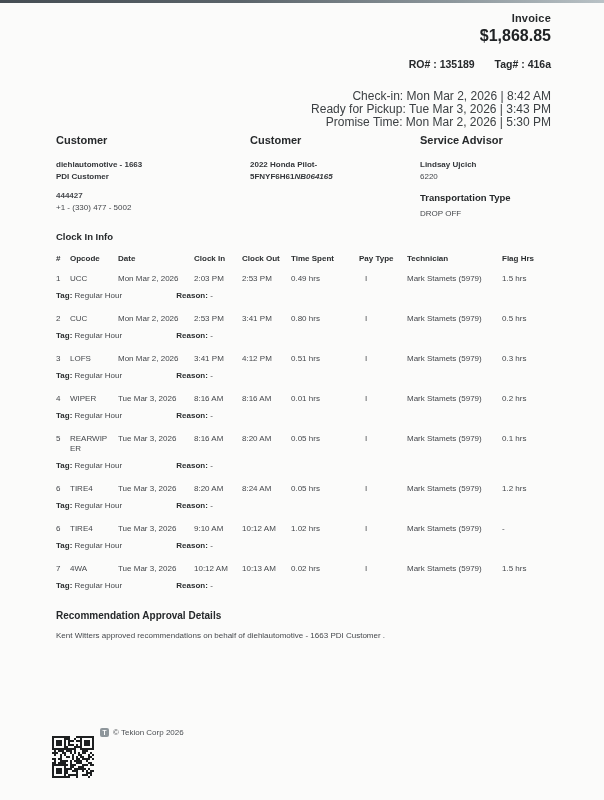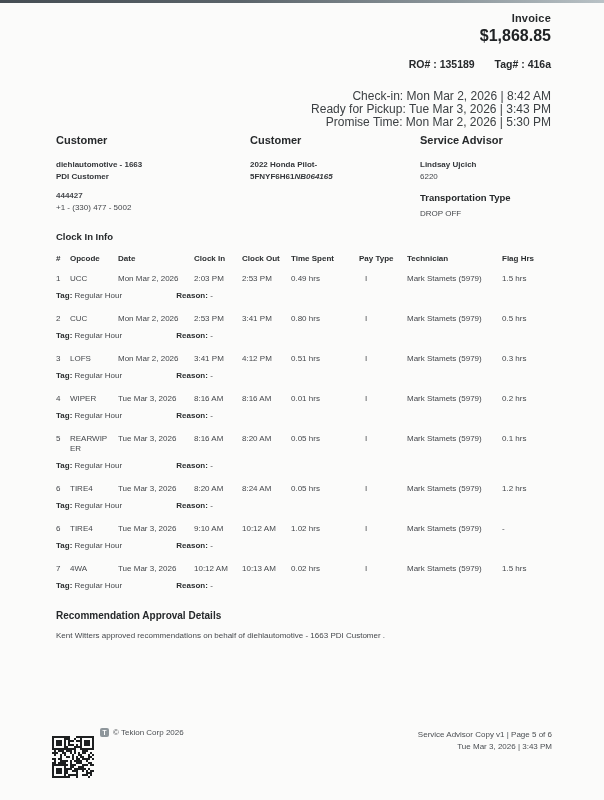--- a/index.html
+++ b/index.html
@@ -300,17 +300,13 @@
     <div class="rec-text">Kent Witters approved recommendations on behalf of diehlautomotive - 1663 PDI Customer .</div>
   </div>
 
   <div class="qr"><svg width="42" height="42" viewBox="0 0 21 21">
         <path d="M0 0h1v1h-1zM1 0h1v1h-1zM2 0h1v1h-1zM3 0h1v1h-1zM4 0h1v1h-1zM5 0h1v1h-1zM6 0h1v1h-1zM7 0h1v1h-1zM8 0h1v1h-1zM12 0h1v1h-1zM13 0h1v1h-1zM14 0h1v1h-1zM15 0h1v1h-1zM16 0h1v1h-1zM17 0h1v1h-1zM18 0h1v1h-1zM19 0h1v1h-1zM20 0h1v1h-1zM0 1h1v1h-1zM6 1h1v1h-1zM7 1h1v1h-1zM8 1h1v1h-1zM11 1h1v1h-1zM14 1h1v1h-1zM20 1h1v1h-1zM0 2h1v1h-1zM2 2h1v1h-1zM3 2h1v1h-1zM4 2h1v1h-1zM6 2h1v1h-1zM8 2h1v1h-1zM9 2h1v1h-1zM10 2h1v1h-1zM12 2h1v1h-1zM13 2h1v1h-1zM14 2h1v1h-1zM16 2h1v1h-1zM17 2h1v1h-1zM18 2h1v1h-1zM20 2h1v1h-1zM0 3h1v1h-1zM2 3h1v1h-1zM3 3h1v1h-1zM4 3h1v1h-1zM6 3h1v1h-1zM8 3h1v1h-1zM14 3h1v1h-1zM16 3h1v1h-1zM17 3h1v1h-1zM18 3h1v1h-1zM20 3h1v1h-1zM0 4h1v1h-1zM2 4h1v1h-1zM3 4h1v1h-1zM4 4h1v1h-1zM6 4h1v1h-1zM8 4h1v1h-1zM9 4h1v1h-1zM10 4h1v1h-1zM12 4h1v1h-1zM14 4h1v1h-1zM16 4h1v1h-1zM17 4h1v1h-1zM18 4h1v1h-1zM20 4h1v1h-1zM0 5h1v1h-1zM6 5h1v1h-1zM7 5h1v1h-1zM11 5h1v1h-1zM12 5h1v1h-1zM13 5h1v1h-1zM14 5h1v1h-1zM20 5h1v1h-1zM0 6h1v1h-1zM1 6h1v1h-1zM2 6h1v1h-1zM3 6h1v1h-1zM4 6h1v1h-1zM5 6h1v1h-1zM6 6h1v1h-1zM7 6h1v1h-1zM8 6h1v1h-1zM9 6h1v1h-1zM10 6h1v1h-1zM11 6h1v1h-1zM14 6h1v1h-1zM15 6h1v1h-1zM16 6h1v1h-1zM17 6h1v1h-1zM18 6h1v1h-1zM19 6h1v1h-1zM20 6h1v1h-1zM1 7h1v1h-1zM3 7h1v1h-1zM4 7h1v1h-1zM5 7h1v1h-1zM7 7h1v1h-1zM8 7h1v1h-1zM9 7h1v1h-1zM11 7h1v1h-1zM15 7h1v1h-1zM16 7h1v1h-1zM17 7h1v1h-1zM0 8h1v1h-1zM1 8h1v1h-1zM2 8h1v1h-1zM5 8h1v1h-1zM6 8h1v1h-1zM9 8h1v1h-1zM11 8h1v1h-1zM13 8h1v1h-1zM15 8h1v1h-1zM16 8h1v1h-1zM19 8h1v1h-1zM1 9h1v1h-1zM4 9h1v1h-1zM6 9h1v1h-1zM10 9h1v1h-1zM13 9h1v1h-1zM14 9h1v1h-1zM18 9h1v1h-1zM20 9h1v1h-1zM4 10h1v1h-1zM7 10h1v1h-1zM8 10h1v1h-1zM10 10h1v1h-1zM12 10h1v1h-1zM14 10h1v1h-1zM15 10h1v1h-1zM18 10h1v1h-1zM19 10h1v1h-1zM0 11h1v1h-1zM1 11h1v1h-1zM3 11h1v1h-1zM4 11h1v1h-1zM10 11h1v1h-1zM12 11h1v1h-1zM13 11h1v1h-1zM15 11h1v1h-1zM16 11h1v1h-1zM17 11h1v1h-1zM18 11h1v1h-1zM20 11h1v1h-1zM1 12h1v1h-1zM4 12h1v1h-1zM5 12h1v1h-1zM6 12h1v1h-1zM7 12h1v1h-1zM9 12h1v1h-1zM11 12h1v1h-1zM12 12h1v1h-1zM13 12h1v1h-1zM14 12h1v1h-1zM17 12h1v1h-1zM0 13h1v1h-1zM1 13h1v1h-1zM3 13h1v1h-1zM4 13h1v1h-1zM5 13h1v1h-1zM6 13h1v1h-1zM9 13h1v1h-1zM12 13h1v1h-1zM13 13h1v1h-1zM14 13h1v1h-1zM18 13h1v1h-1zM19 13h1v1h-1zM0 14h1v1h-1zM1 14h1v1h-1zM2 14h1v1h-1zM3 14h1v1h-1zM4 14h1v1h-1zM5 14h1v1h-1zM6 14h1v1h-1zM7 14h1v1h-1zM9 14h1v1h-1zM10 14h1v1h-1zM11 14h1v1h-1zM15 14h1v1h-1zM16 14h1v1h-1zM17 14h1v1h-1zM19 14h1v1h-1zM20 14h1v1h-1zM0 15h1v1h-1zM6 15h1v1h-1zM9 15h1v1h-1zM10 15h1v1h-1zM13 15h1v1h-1zM14 15h1v1h-1zM15 15h1v1h-1zM0 16h1v1h-1zM2 16h1v1h-1zM3 16h1v1h-1zM4 16h1v1h-1zM6 16h1v1h-1zM7 16h1v1h-1zM8 16h1v1h-1zM9 16h1v1h-1zM11 16h1v1h-1zM12 16h1v1h-1zM13 16h1v1h-1zM14 16h1v1h-1zM15 16h1v1h-1zM16 16h1v1h-1zM18 16h1v1h-1zM0 17h1v1h-1zM2 17h1v1h-1zM3 17h1v1h-1zM4 17h1v1h-1zM6 17h1v1h-1zM7 17h1v1h-1zM10 17h1v1h-1zM11 17h1v1h-1zM12 17h1v1h-1zM15 17h1v1h-1zM17 17h1v1h-1zM19 17h1v1h-1zM20 17h1v1h-1zM0 18h1v1h-1zM2 18h1v1h-1zM3 18h1v1h-1zM4 18h1v1h-1zM6 18h1v1h-1zM7 18h1v1h-1zM12 18h1v1h-1zM17 18h1v1h-1zM18 18h1v1h-1zM19 18h1v1h-1zM0 19h1v1h-1zM6 19h1v1h-1zM8 19h1v1h-1zM9 19h1v1h-1zM10 19h1v1h-1zM11 19h1v1h-1zM12 19h1v1h-1zM15 19h1v1h-1zM16 19h1v1h-1zM17 19h1v1h-1zM19 19h1v1h-1zM0 20h1v1h-1zM1 20h1v1h-1zM2 20h1v1h-1zM3 20h1v1h-1zM4 20h1v1h-1zM5 20h1v1h-1zM6 20h1v1h-1zM7 20h1v1h-1zM8 20h1v1h-1zM12 20h1v1h-1zM18 20h1v1h-1z" fill="#1d1f20"></path>
       </svg></div>
   <div class="tekion-line">
     <span class="tekion-logo">T</span>
     <span>© Tekion Corp 2026</span>
   </div>
-  <div class="footer-right">
-    <div>Service Advisor Copy v1 | Page 5 of 6</div>
-    <div>Tue Mar 3, 2026 | 3:43 PM</div>
-  </div>
 </div>
 
 </body></html>

